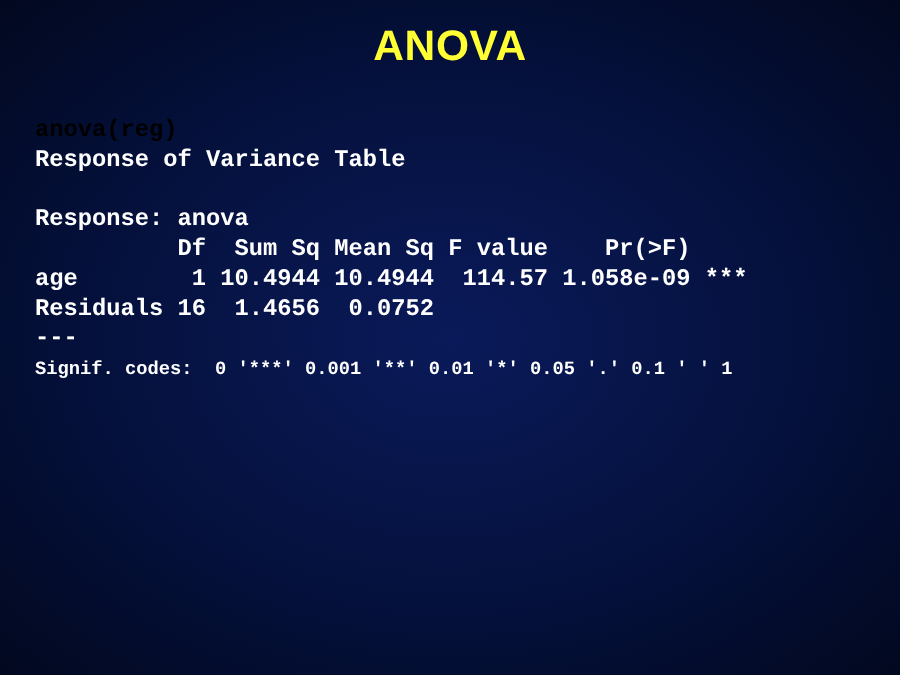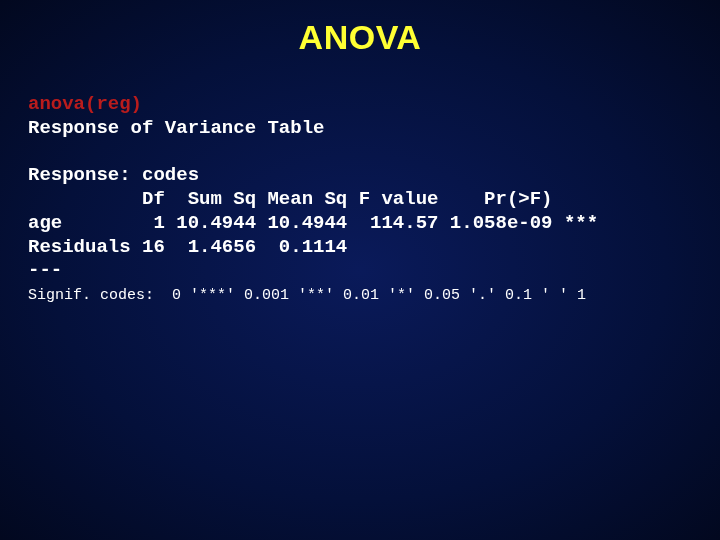--- a/index.html
+++ b/index.html
@@ -28,39 +28,39 @@
     letter-spacing: 0.5px;
   }
   .code-block {
     font-size: 19px;
     font-weight: bold;
     line-height: 1.25;
     white-space: pre;
     color: #ffffff;
   }
   .cmd {
-    color: #b91c1c;
+    color: #000000;
   }
   .signif {
     font-size: 15px;
-    font-weight: normal;
+    font-weight: bold;
     white-space: pre;
     line-height: 1.3;
   }
 </style>
 </head>
 <body>
 
 <div class="slide">
 
   <div class="title">ANOVA</div>
 
   <div class="code-block"><span class="cmd">anova(reg)</span>
 <span>Response of Variance Table</span>
 
-<span>Response: codes</span>
+<span>Response: anova</span>
 <span>          Df  Sum Sq Mean Sq F value    Pr(&gt;F)</span>
 <span>age        1 10.4944 10.4944  114.57 1.058e-09 ***</span>
-<span>Residuals 16  1.4656  0.1114</span>
+<span>Residuals 16  1.4656  0.0752</span>
 <span>---</span>
 <span class="signif">Signif. codes:  0 '***' 0.001 '**' 0.01 '*' 0.05 '.' 0.1 ' ' 1</span></div>
 
 </div>
 
 </body></html>

